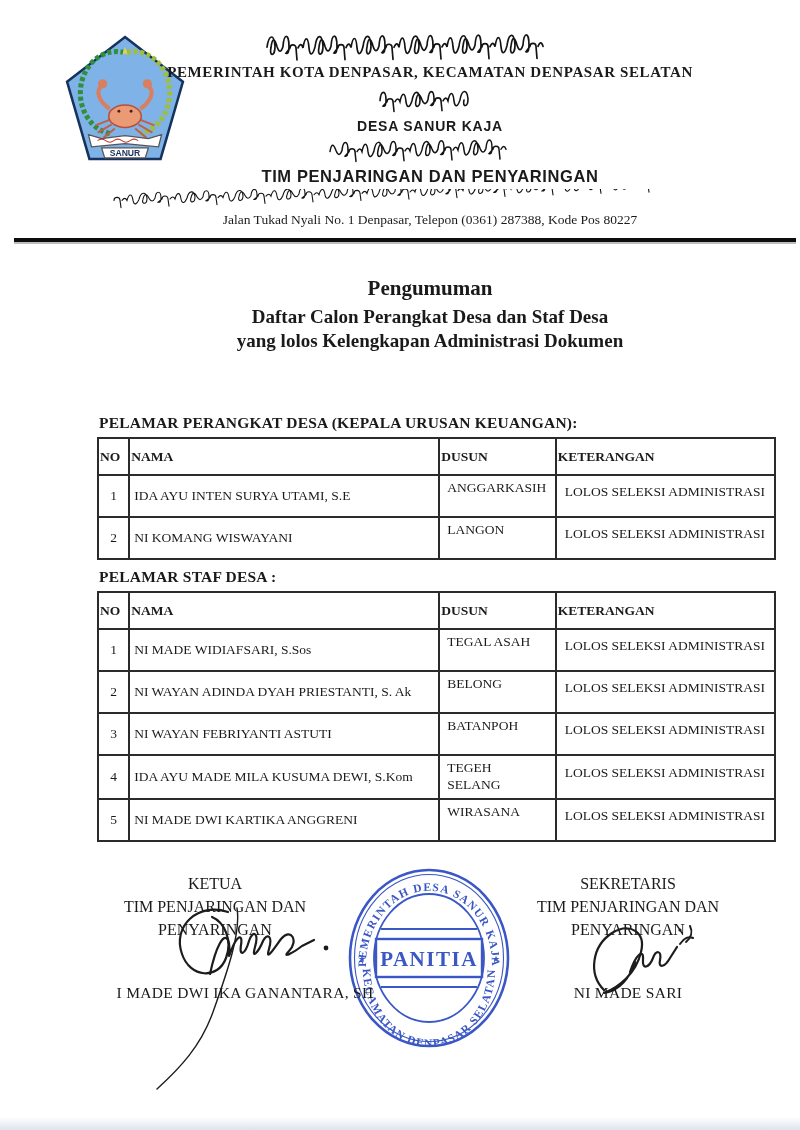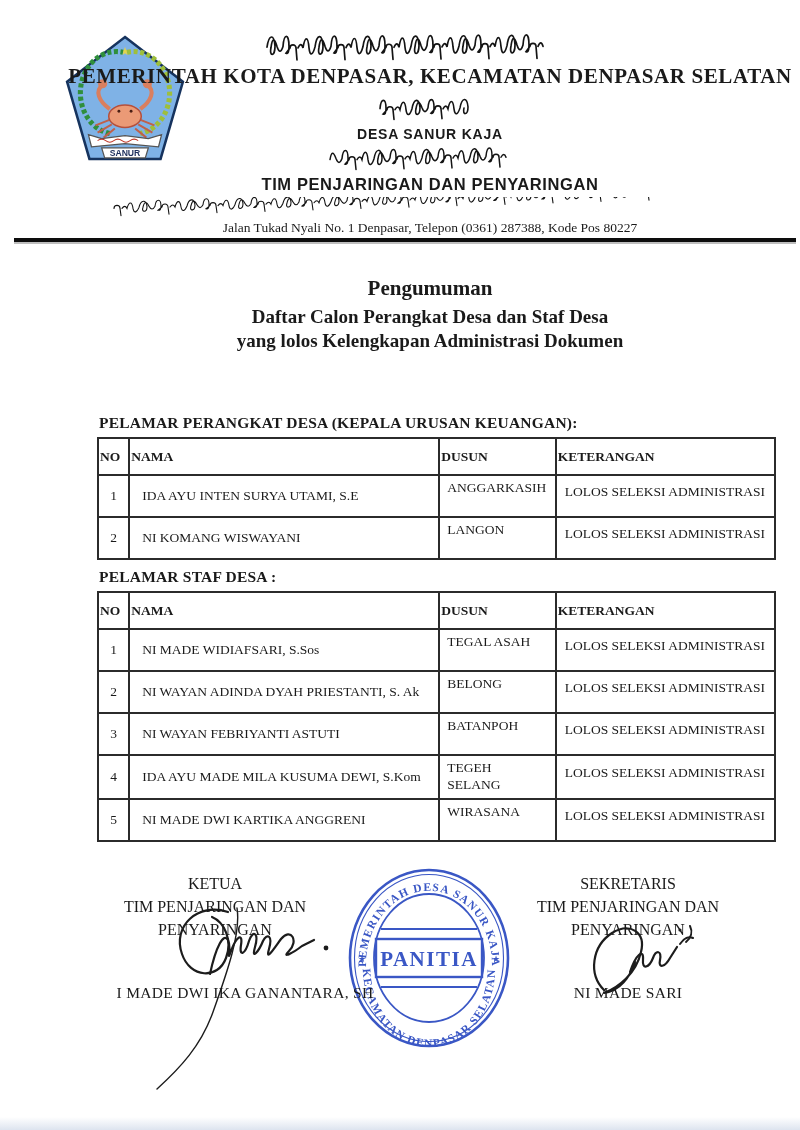--- a/index.html
+++ b/index.html
@@ -6,39 +6,39 @@
   #page{
     position:relative;width:800px;height:1130px;margin:0 auto;
     background:#ffffff;overflow:hidden;
     font-family:"Liberation Serif",serif;color:#1a1a1a;
   }
   
   .logo{position:absolute;left:64px;top:34px;width:122px;height:128px;}
   .hdr-text{position:absolute;left:60px;top:22px;width:740px;text-align:center;}
   .bali{display:block;margin:0 auto;}
   .bali path{stroke:#141414;fill:none;stroke-linecap:round;}
-  .gov-line{font-weight:bold;font-size:21px;letter-spacing:.6px;margin-top:2px;}
+  .gov-line{font-weight:bold;font-size:15px;letter-spacing:.6px;margin-top:2px;}
   .village-line{font-family:"Liberation Sans",sans-serif;font-weight:bold;font-size:14px;letter-spacing:.8px;margin-top:5px;}
   .committee-line{font-family:"Liberation Sans",sans-serif;font-weight:bold;font-size:16.5px;letter-spacing:.6px;margin-top:3px;}
   .address-line{font-size:13.5px;margin-top:2px;}
   .rule{position:absolute;left:14px;right:4px;top:238px;height:4px;background:#0d0d0d;box-shadow:0 2px 0 rgba(110,110,110,.45);}
   
   .title-block{position:absolute;left:60px;top:276px;width:740px;text-align:center;font-weight:bold;}
   .title-main{font-size:21px;margin-bottom:4px;}
   .title-sub{font-size:19px;line-height:1.28;}
   
   .section{position:absolute;left:97px;width:679px;}
   #section-1{top:414px;} #section-2{top:568px;}
   .section-heading{font-weight:bold;font-size:15.5px;margin:0 0 5px 2px;letter-spacing:.2px;}
   table.doc{width:100%;border-collapse:collapse;table-layout:fixed;}
   table.doc th,table.doc td{border:2px solid #2b2b2b;font-size:13.5px;overflow:visible;}
   table.doc th{font-weight:bold;text-align:left;}
   col.c-no{width:4.6%;} col.c-nama{width:45.8%;} col.c-dusun{width:17.2%;} col.c-ket{width:32.4%;}
   td.no{text-align:center;}
-  td.nama{padding-left:12px;}
+  td.nama{padding-left:4px;}
   td.dusun{padding:4px 4px 0 7px;vertical-align:top;white-space:pre-line;line-height:1.25;}
   td.ket{padding:8px 0 16px 8px;vertical-align:middle;border-radius:12px;}
   #table-1 tr.hrow{height:37px;} #table-1 tr.drow{height:31px;}
   #table-2 tr.hrow{height:37px;} #table-2 tr.drow{height:29px;}
   #table-2 tr.tall{height:44px;}
   
   .dateline{position:absolute;left:40px;top:842px;width:760px;text-align:center;font-weight:bold;font-size:14px;letter-spacing:.3px;}
   .sig-block{position:absolute;top:872px;width:240px;text-align:center;font-size:16px;line-height:23px;}
   #sig-left{left:95px;} #sig-right{left:508px;}
   .sig-name{position:absolute;top:984px;text-align:center;font-size:15.5px;letter-spacing:.3px;}

